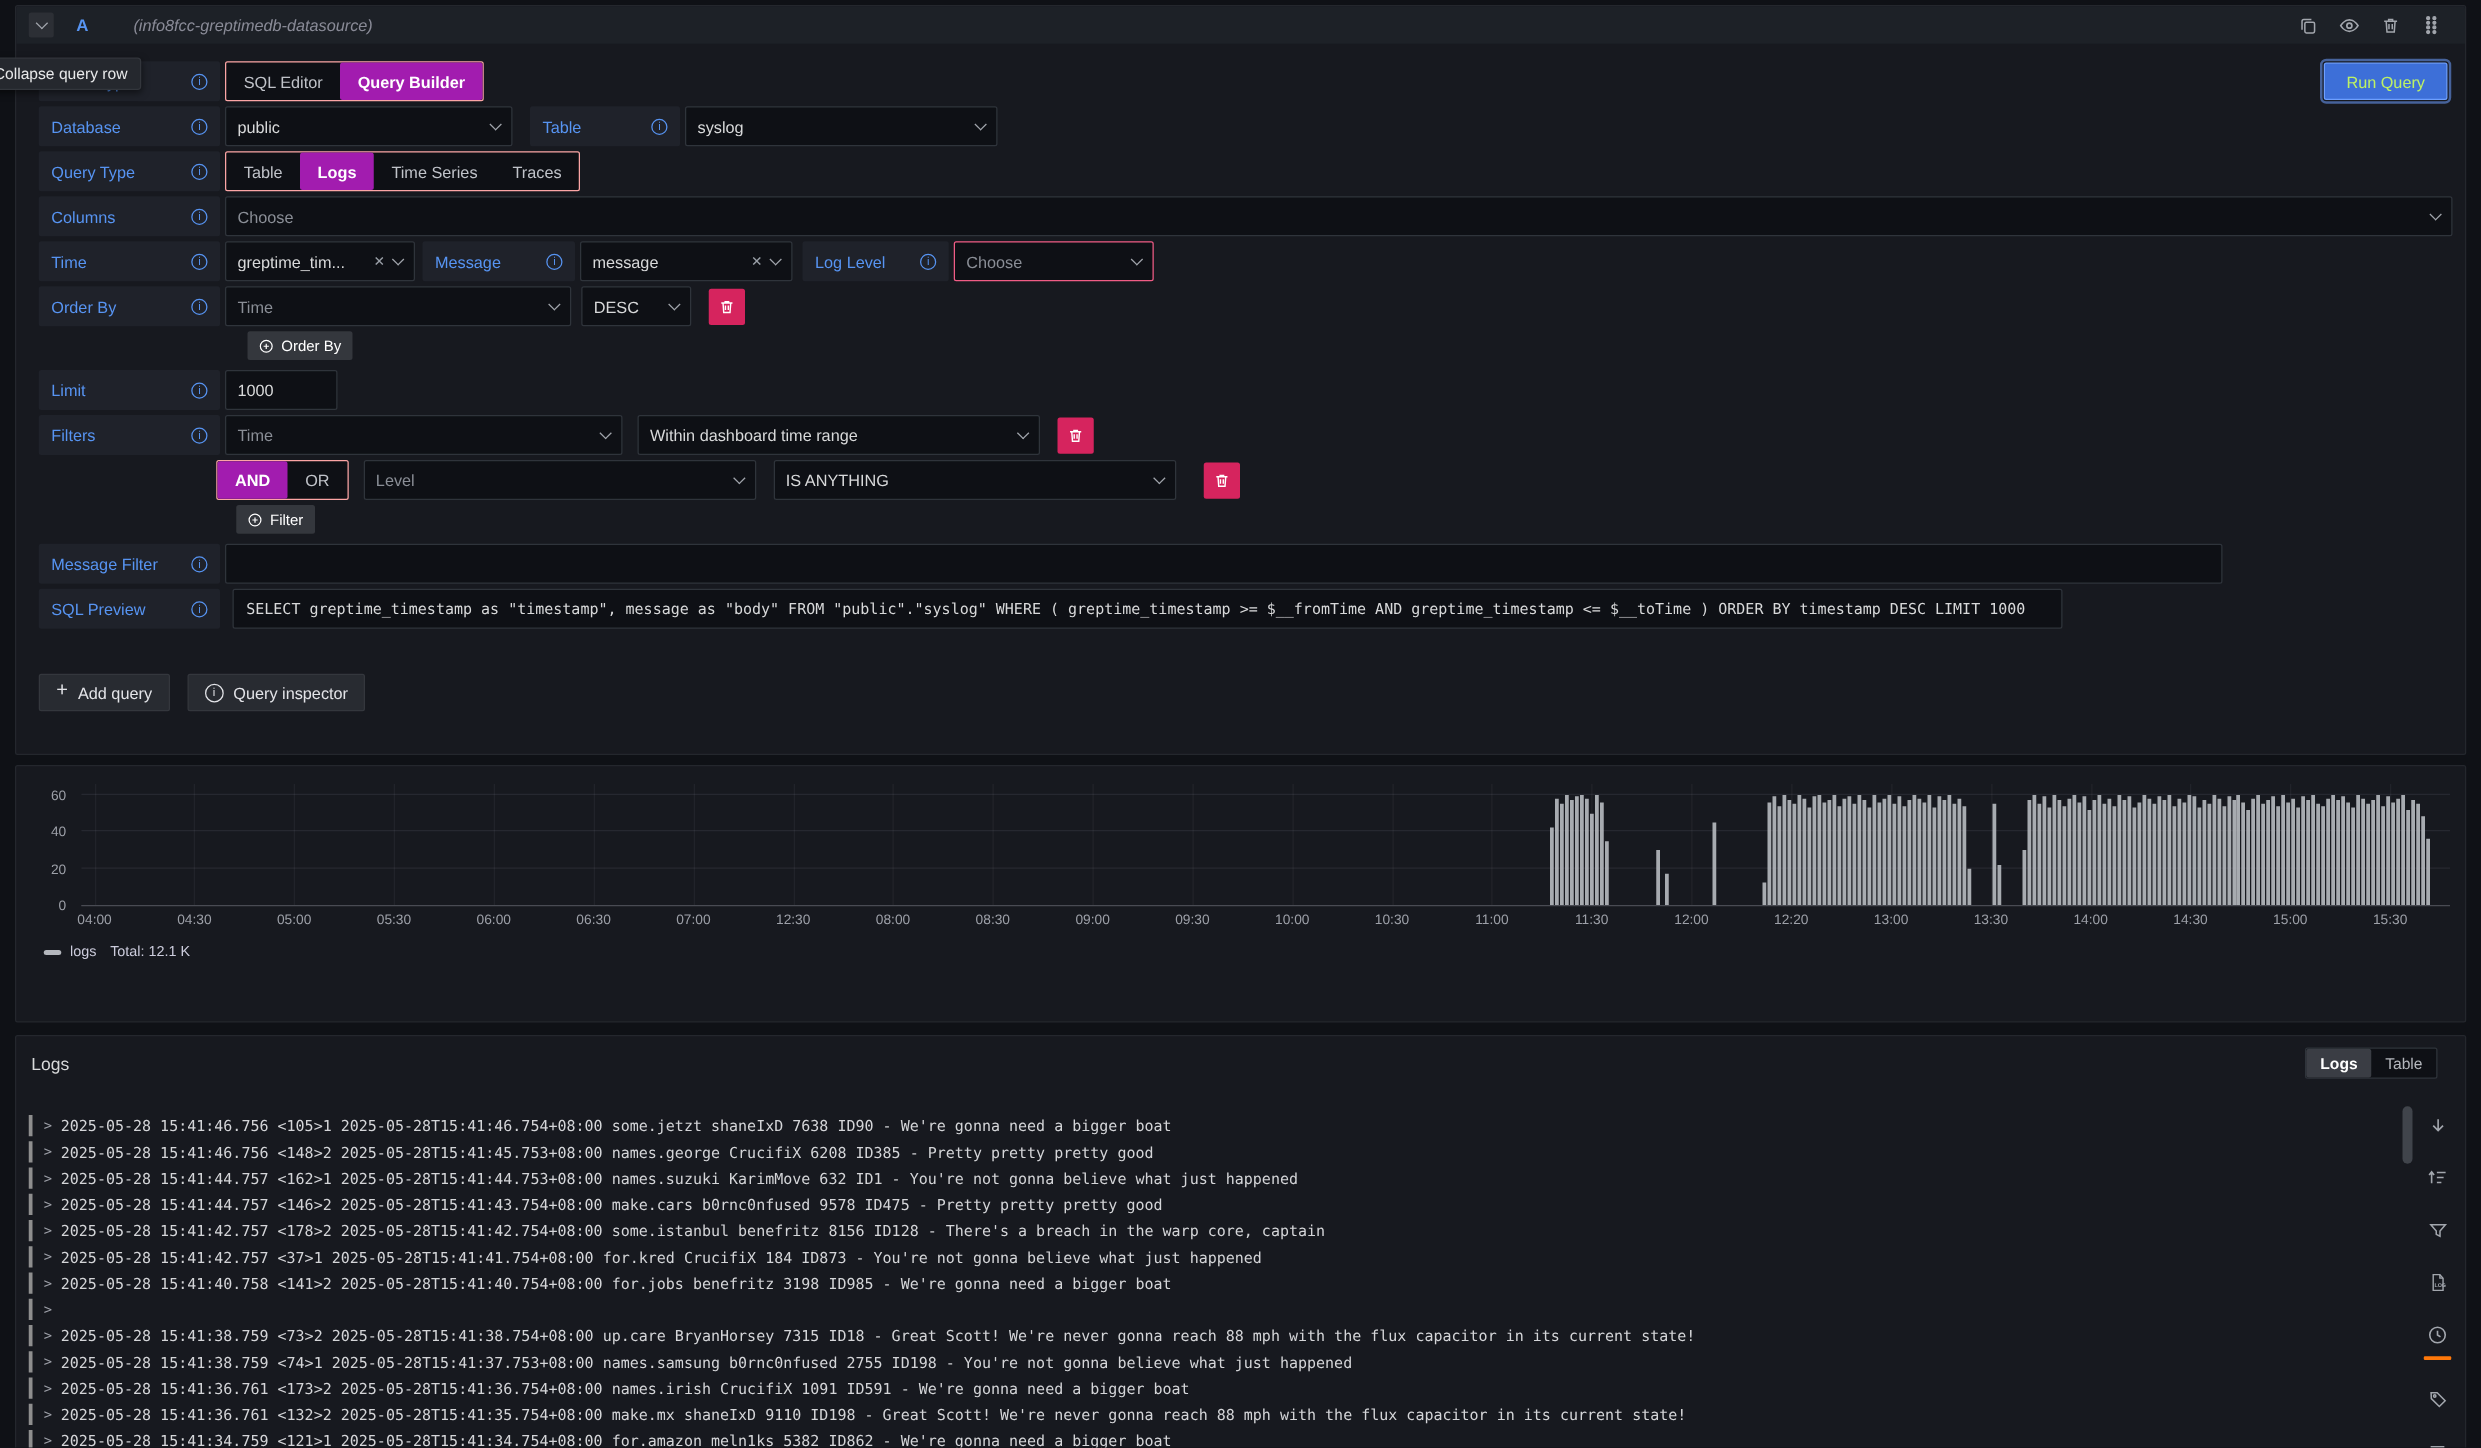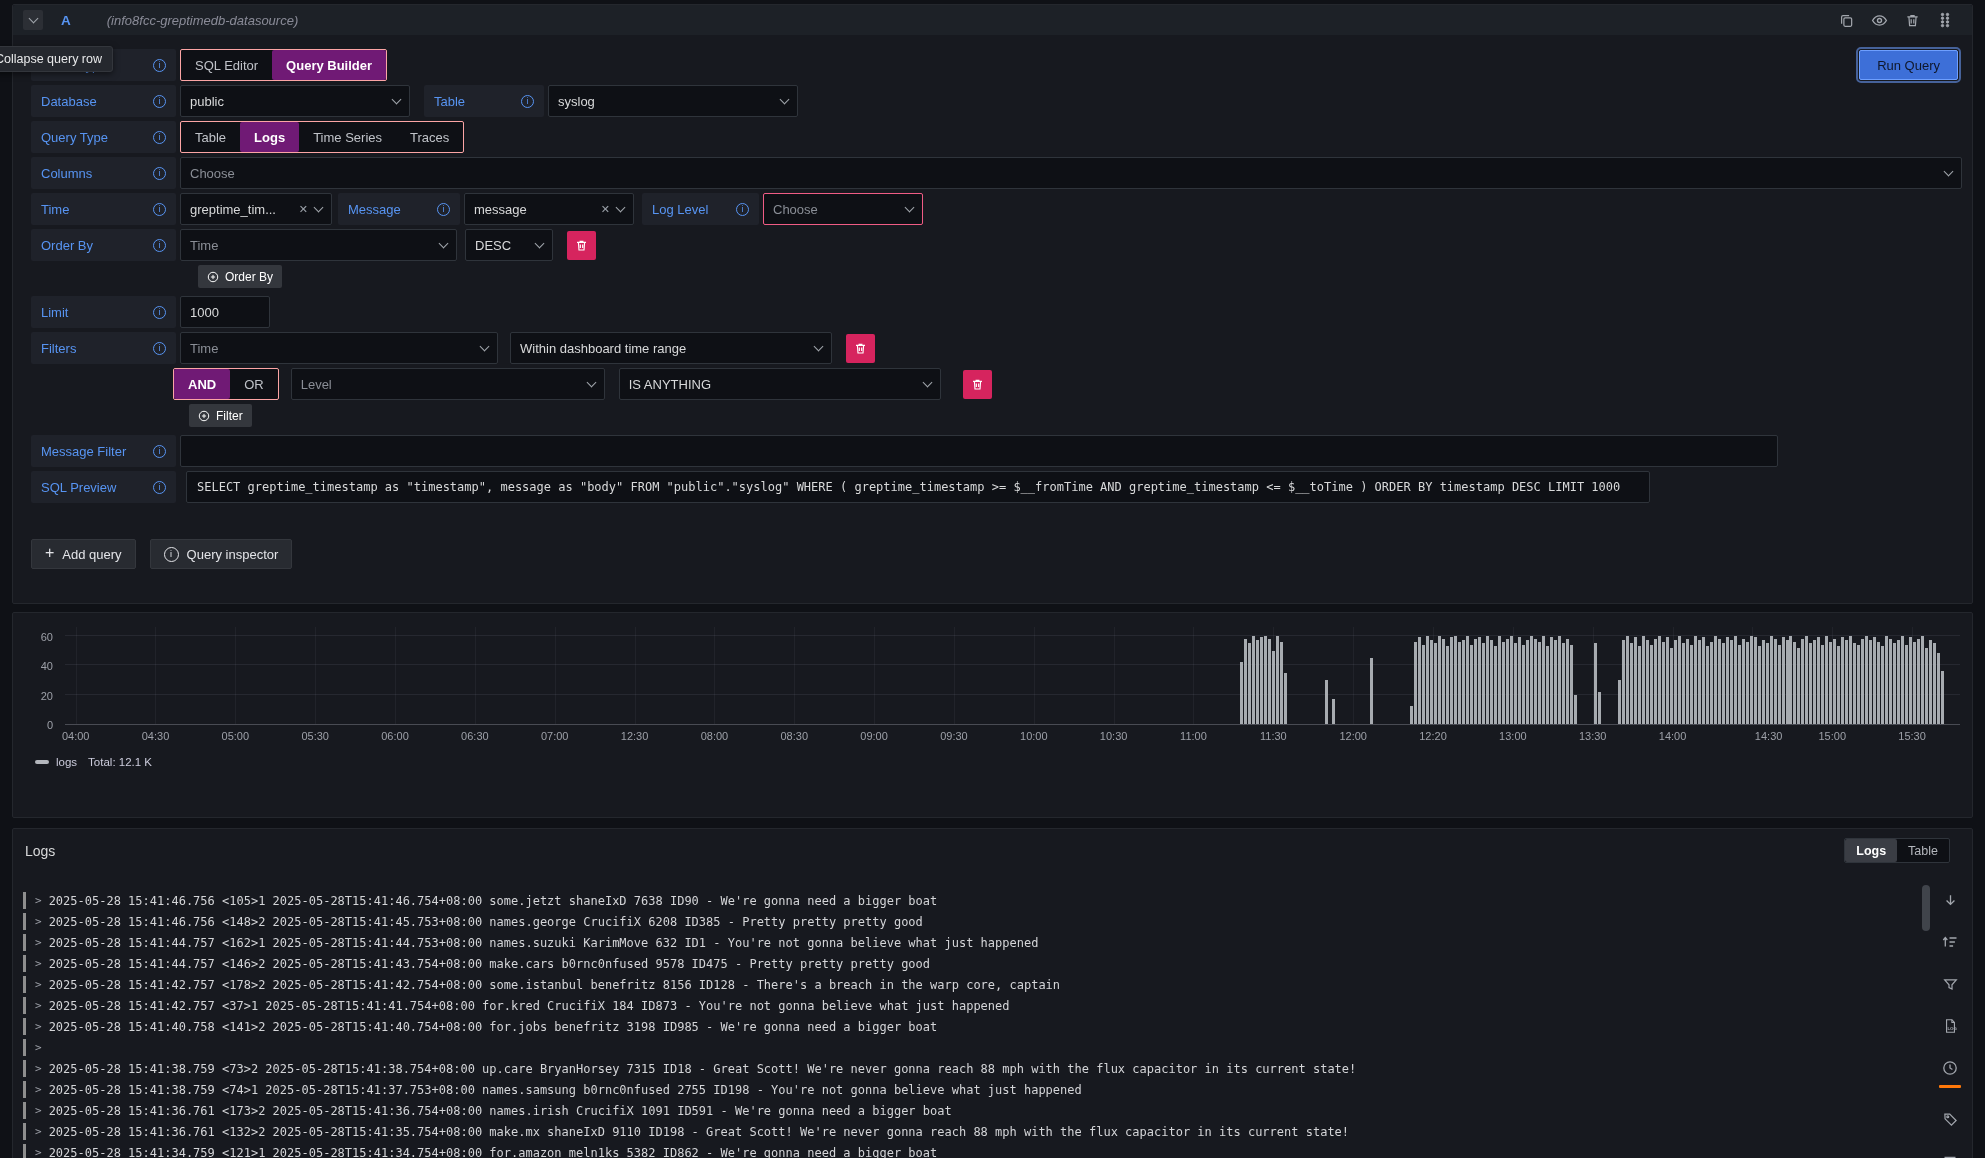--- a/index.html
+++ b/index.html
@@ -37,23 +37,23 @@
     display:inline-flex; align-items:center; justify-content:center; font-size:9px;
     line-height:1; flex:none; }
   .select, .tinput { height:32px; background:#0e1015; border:1px solid #2f343b; border-radius:2px;
     display:flex; align-items:center; padding:0 9px; font-size:13px; color:#d8d9da; gap:7px; }
   .select .val { flex:1; white-space:nowrap; overflow:hidden; }
   .dim { color:#8a8e96; }
   .clear { color:#9aa0a8; font-size:11px; cursor:pointer; }
   .radio-group { display:inline-flex; height:32px; background:#0e1015; border:1px solid #fca5a5;
     border-radius:2px; align-items:stretch; }
   .radio-opt { padding:0 14px; display:flex; align-items:center; font-size:13px; color:#c0c3c9; cursor:pointer; }
-  .radio-opt.sel { background:#701a75; color:#fff; font-weight:600; border-radius:2px; }
+  .radio-opt.sel { background:#a21caf; color:#fff; font-weight:600; border-radius:2px; }
   .run-btn { margin-left:auto; margin-right:4px; height:30px; padding:0 17px; background:#3d6fd8;
-    border:1px solid #6e9fff; border-radius:2px; color:#0f172a; font-size:13px; font-weight:500;
+    border:1px solid #6e9fff; border-radius:2px; color:#bef264; font-size:13px; font-weight:500;
     cursor:pointer; outline:2px solid rgba(110,159,255,.55); outline-offset:1px; }
   .trash-btn { width:29px; height:29px; background:#d6245e; border:none; border-radius:2px;
     display:flex; align-items:center; justify-content:center; margin-left:14px; cursor:pointer; flex:none; }
   .addrow { margin:2px 0 8px 167px; }
   .addrow.f { margin-left:158px; }
   .add-btn { height:23px; background:#34373d; border:none; border-radius:2px; color:#fff;
     font-size:12px; font-weight:500; display:inline-flex; align-items:center; gap:6px;
     padding:0 9px; cursor:pointer; }
   .boolrow { margin-left:142px; }
   .sqlbox { width:1464px; height:32px; background:#0e1015; border:1px solid #2f343b; border-radius:2px;
@@ -562,21 +562,21 @@
             <div class="xlab" style="left: 858.947px;">09:30</div>
             <div class="xlab" style="left: 938.792px;">10:00</div>
             <div class="xlab" style="left: 1018.64px;">10:30</div>
             <div class="xlab" style="left: 1098.48px;">11:00</div>
             <div class="xlab" style="left: 1178.33px;">11:30</div>
             <div class="xlab" style="left: 1258.17px;">12:00</div>
             <div class="xlab" style="left: 1338.02px;">12:20</div>
             <div class="xlab" style="left: 1417.87px;">13:00</div>
             <div class="xlab" style="left: 1497.71px; text-align: center;">13:30</div>
             <div class="xlab" style="left: 1577.56px;">14:00</div>
-            <div class="xlab" style="left: 1657.4px; text-align: right;">14:30</div>
+            <div class="xlab" style="left: 1657.4px;">14:30</div>
             <div class="xlab" style="left: 1737.25px;">15:00</div>
             <div class="xlab" style="left: 1817.09px;">15:30</div>
           </div>
       </div>
     </div>
     <div class="legend">
       <span class="legend-dash"></span>
       <span>logs</span>
       <span class="legend-total">Total: 12.1 K</span>
     </div>

